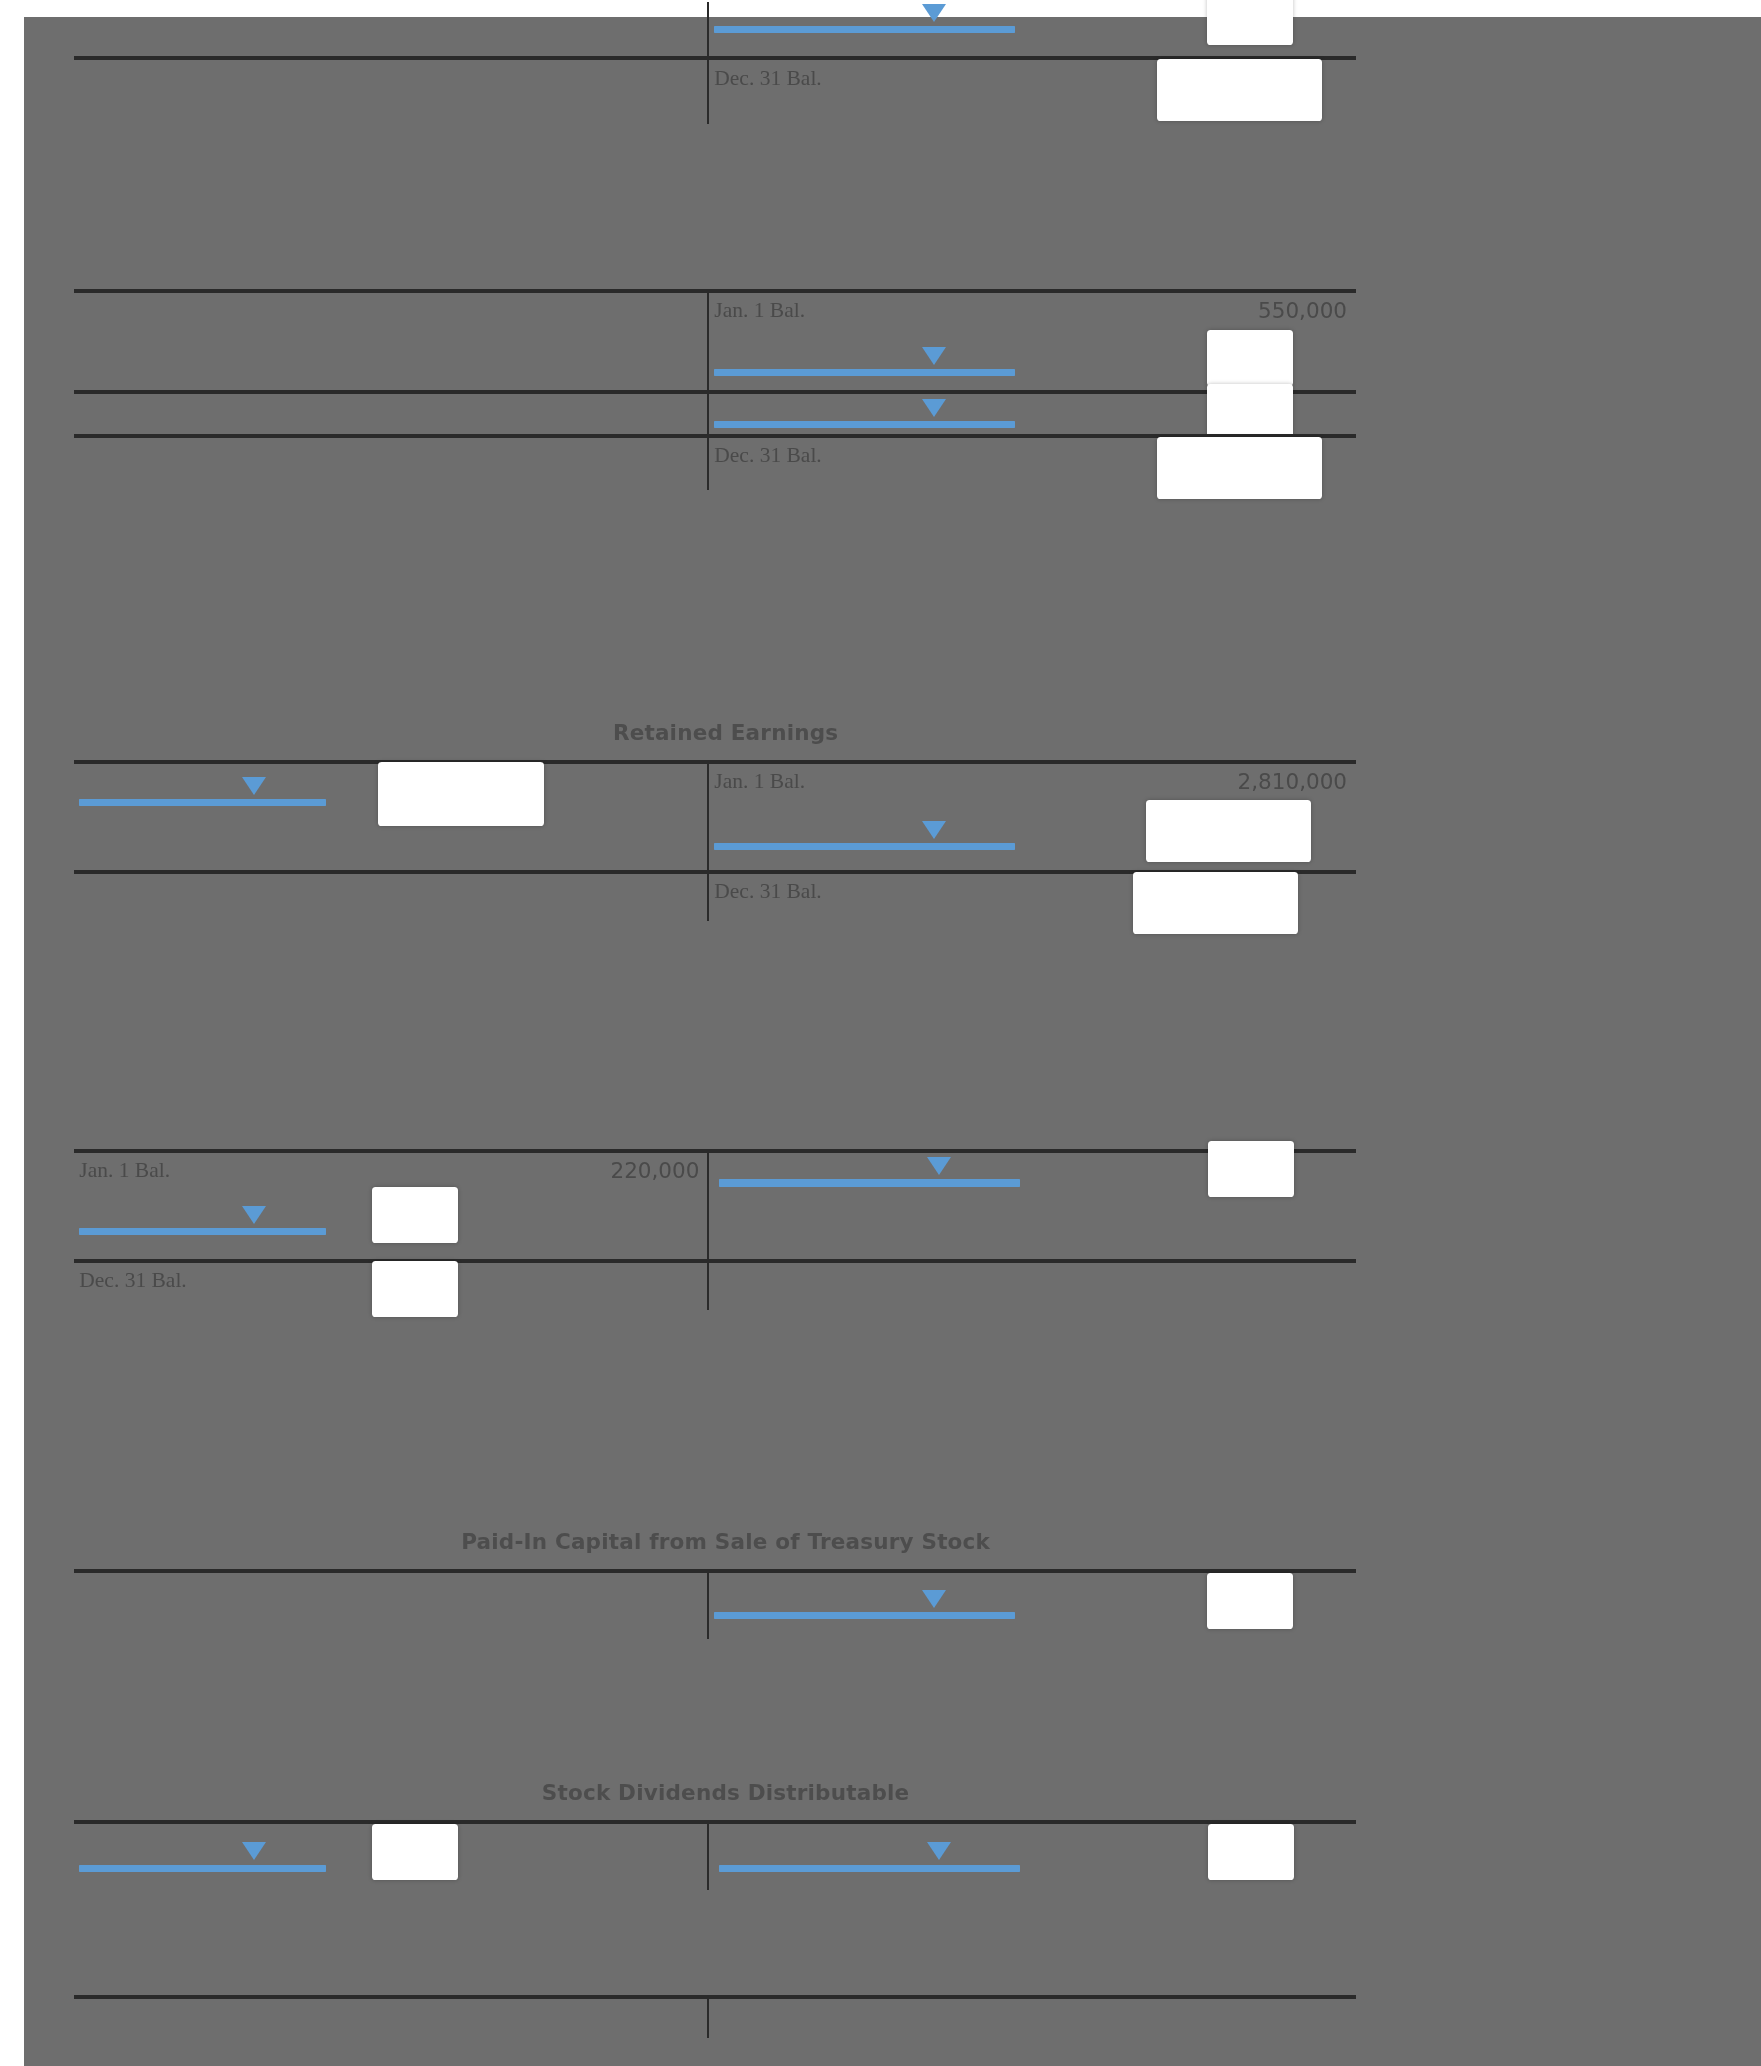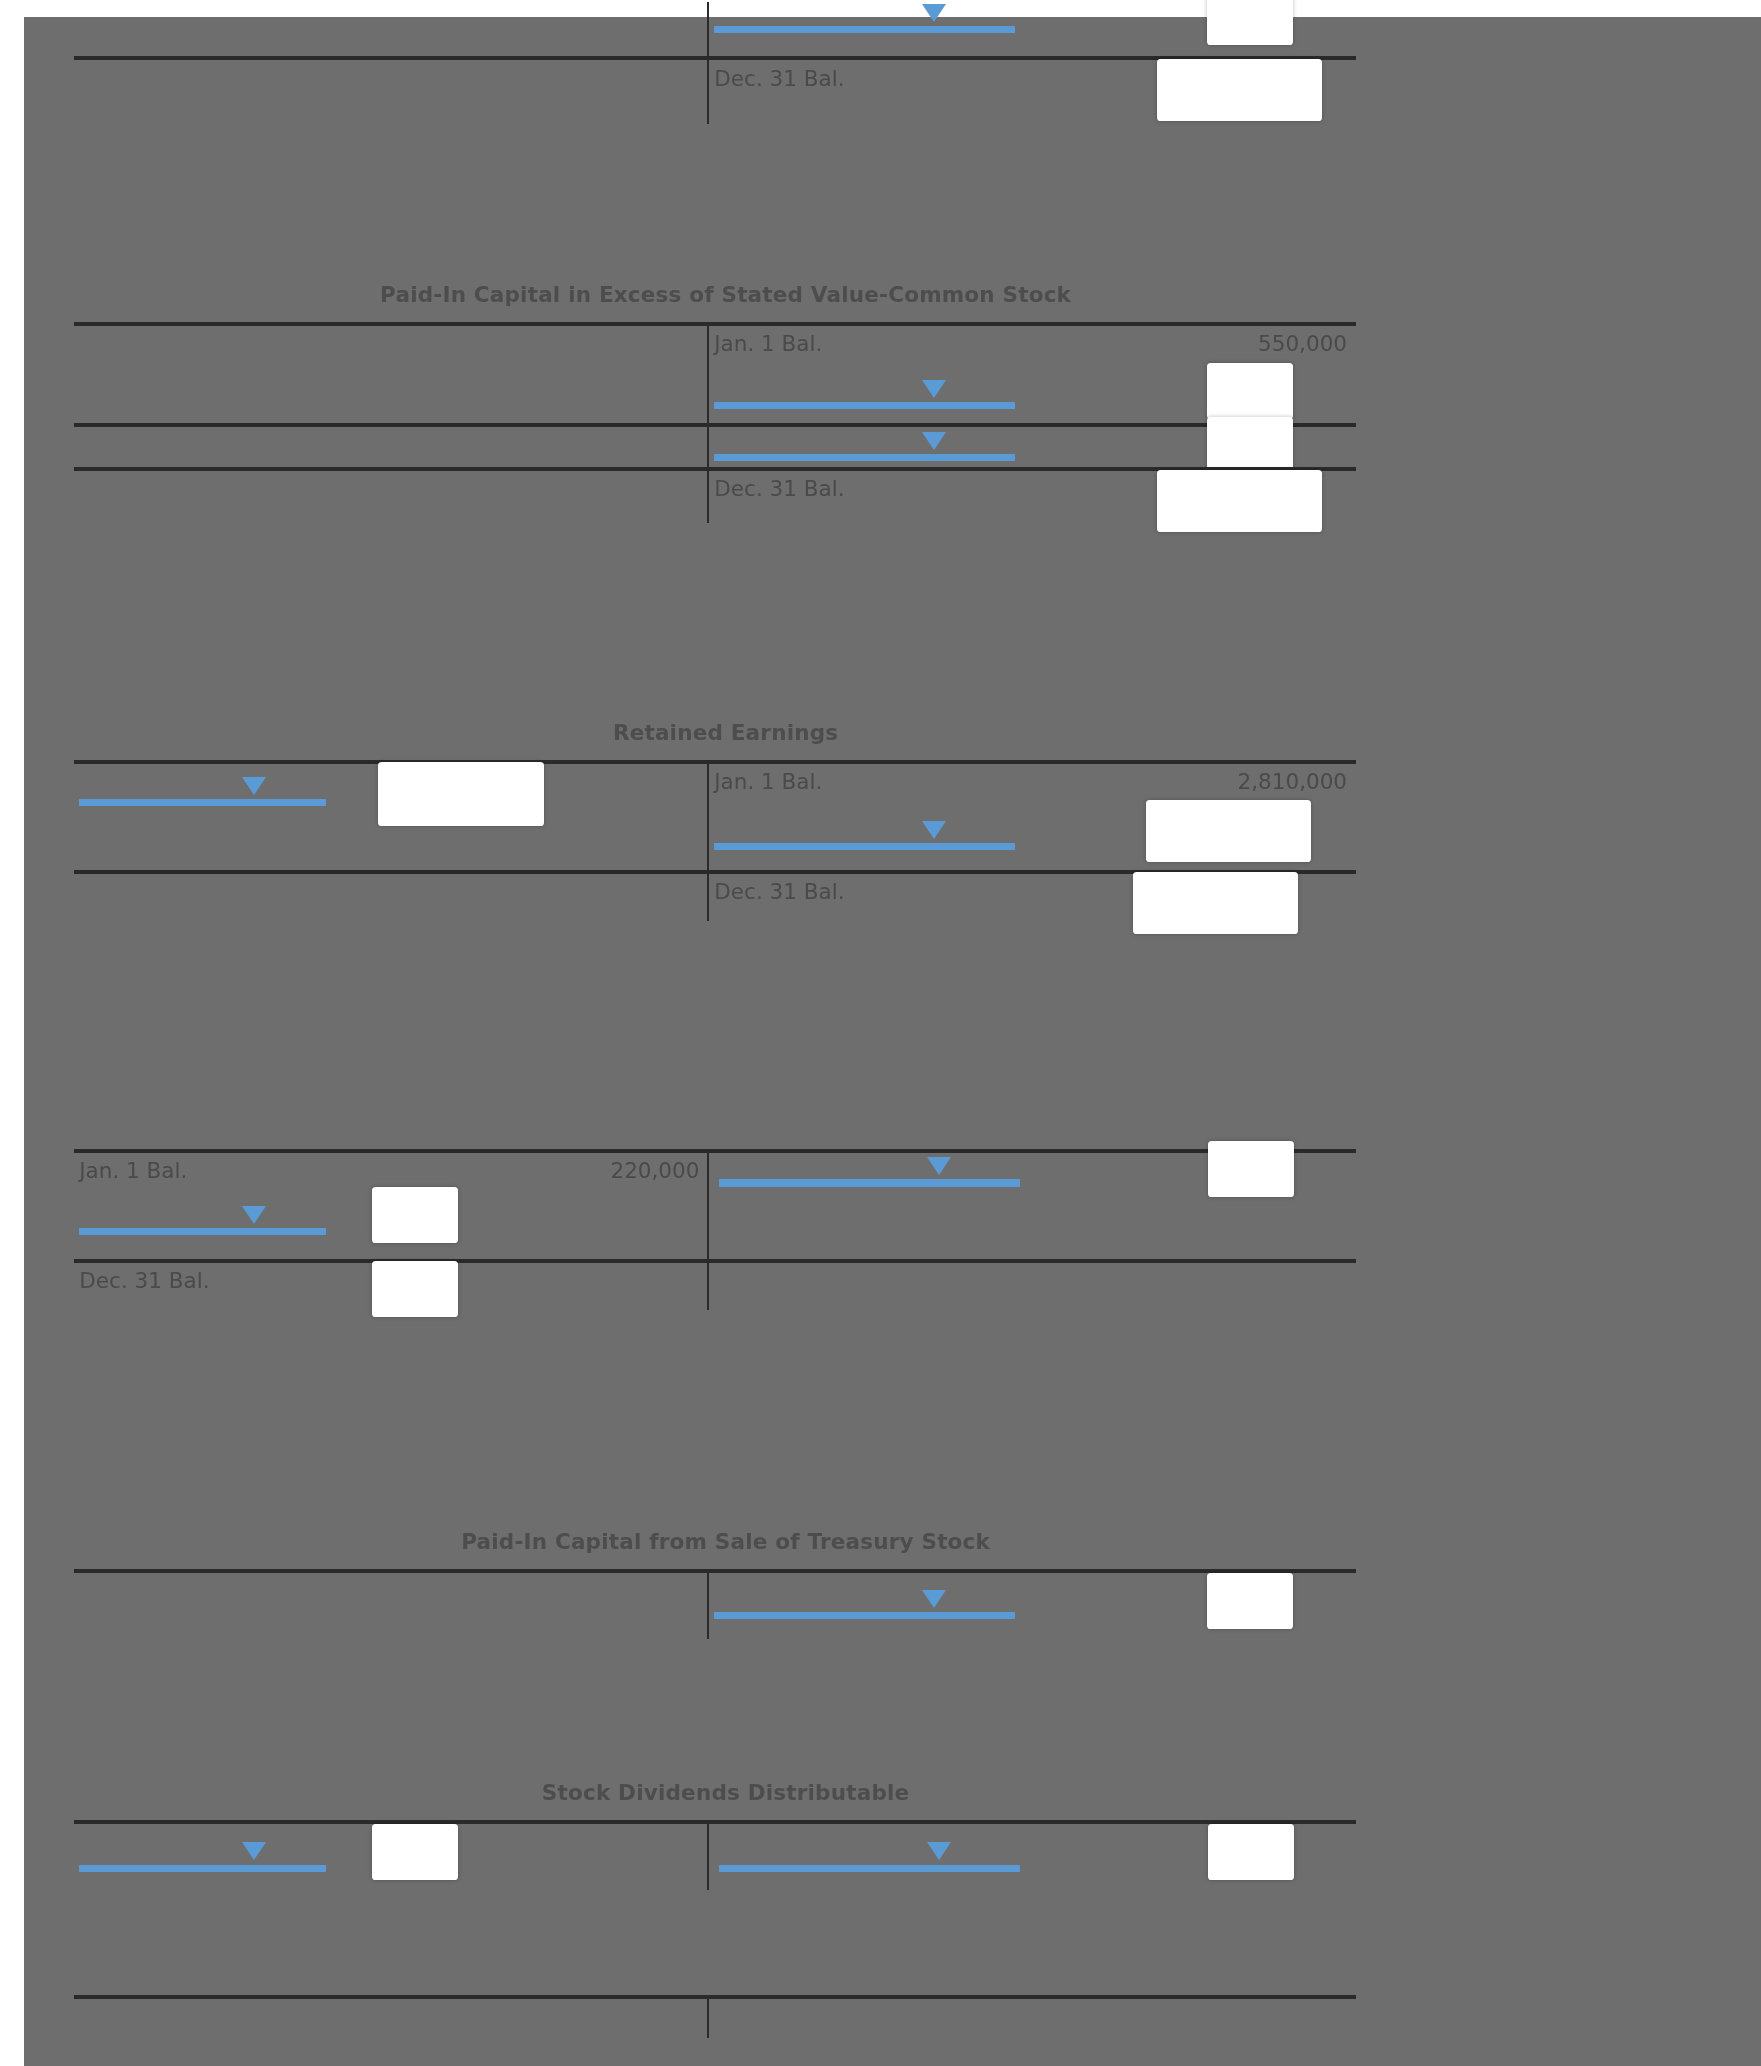--- a/index.html
+++ b/index.html
@@ -24,20 +24,21 @@
   .tbl .vline{
     position:absolute;width:2.9px;background:#2a2a2a;left:633px;
   }
   .row{position:relative;height:66px;}
   .half{position:absolute;top:0;height:66px;}
   .half.left{left:0;width:633px;}
   .half.right{left:635px;width:647px;}
   .lbl{
     position:absolute;left:5.7px;top:14.3px;font-size:21.5px;color:#4a4a4a;
     white-space:nowrap;
+    font-family:Liberation Serif, serif;
   }
   .amt{
     position:absolute;right:5.7px;top:14.3px;font-size:21.5px;color:#4a4a4a;
     white-space:nowrap;text-align:left;
   }
   
   .sel{
     position:absolute;left:5.7px;top:10px;width:301px;height:44px;
   }
   .sel .sel-line{
@@ -87,21 +88,20 @@
         <div class="half left"></div>
         <div class="half right">
           <div class="lbl" style="top:7.2px;">Dec. 31 Bal.</div>
           <div class="inp lg" style="left:448px;top:0px;"></div>
         </div>
       </div>
     </div>
   </div>
 
   <div class="acct" style="top:261px;">
-    <div class="acct-title">Paid-In Capital in Excess of Stated Value-Common Stock</div>
 
     <div class="tbl" style="margin-top:11.5px;height:201px;">
       <div class="rule" style="top:0;"></div>
       <div class="vline" style="top:0px;height:201px;"></div>
 
       <div class="row" style="position:absolute;top:3.6px;left:0;width:1282px;height:97px;">
         <div class="half left" style="height:97px;"></div>
         <div class="half right" style="height:97px;">
           <div class="lbl" style="top:5.7px;">Jan. 1 Bal.</div>
           <div class="amt" style="top:5.7px;right:8.6px;">550,000</div>

